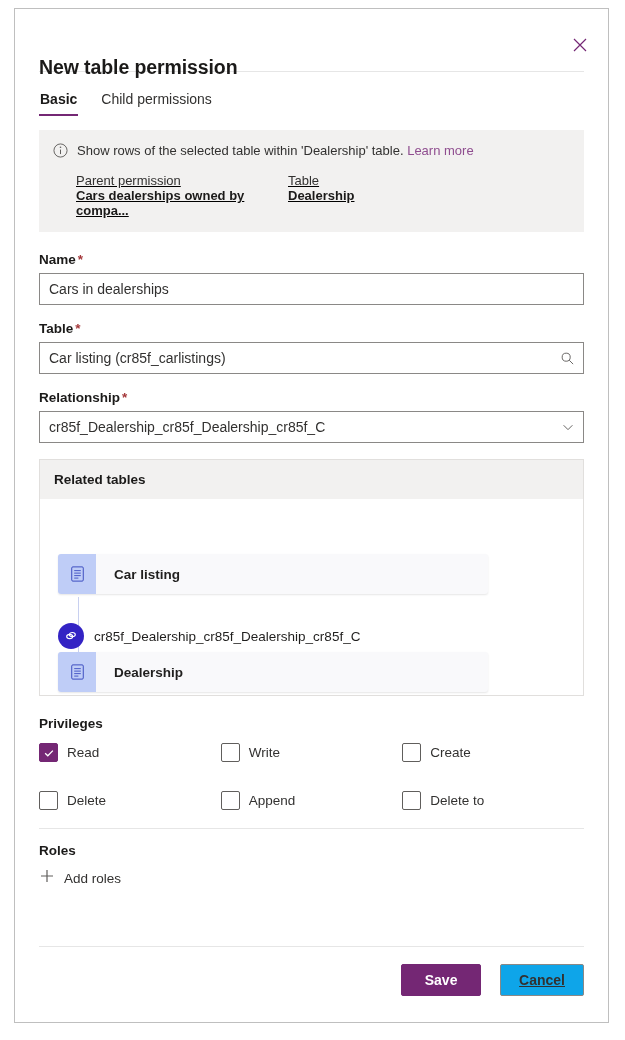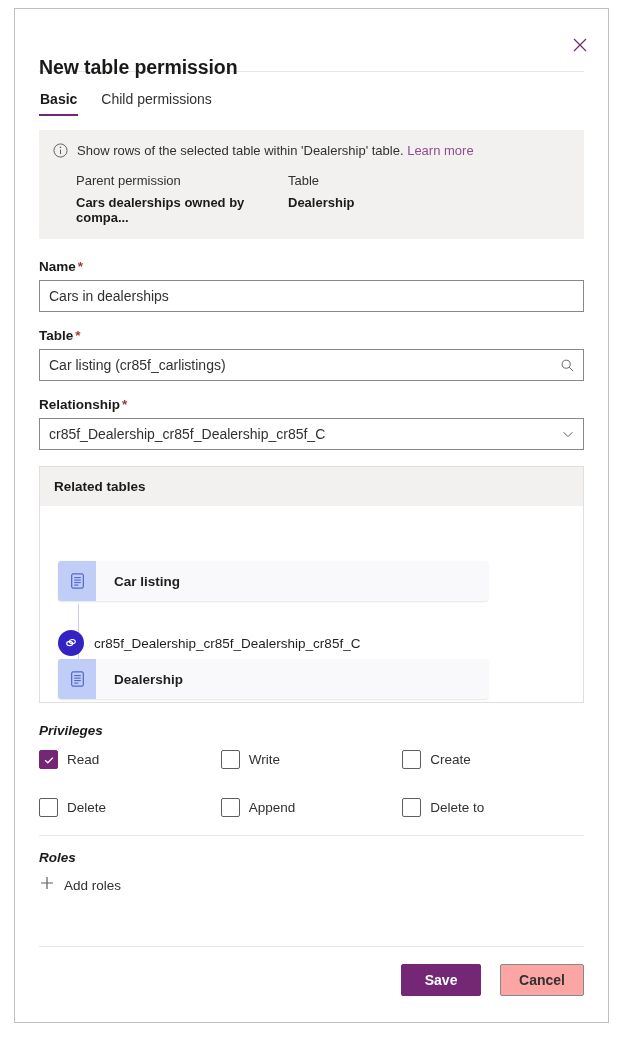--- a/index.html
+++ b/index.html
@@ -89,21 +89,21 @@
   }
   .info-row1 { display: flex; align-items: flex-start; gap: 9px; }
   .info-icon { flex: 0 0 auto; margin-top: 1px; color: #605e5c; }
   .info-text { font-size: 13px; color: #323130; line-height: 17px; }
   .learn-more { color: #8f4d8f; text-decoration: none; cursor: pointer; }
   .info-grid {
     display: grid;
     grid-template-columns: 212px 1fr;
     margin-top: 11px;
     padding-left: 23px;
-    row-gap: 7px;
+    text-decoration: underline;
   }
   .ig-head { font-size: 13px; color: #323130; }
   .ig-val  { font-size: 13px; color: #1b1a19; font-weight: 700; }
 
   
   .field { margin-bottom: 16px; }
   .field-label {
     font-size: 13.5px;
     font-weight: 600;
     color: #1b1a19;
@@ -246,21 +246,20 @@
   }
   .card-slot-top { position: absolute; left: 18px; top: 27px; }
   .card-slot-bottom { position: absolute; left: 18px; top: 125px; }
 
   
   .sec-label {
     font-size: 13.5px;
     font-weight: 600;
     color: #1b1a19;
     margin-bottom: 12px;
-    font-style: italic;
   }
   .priv-grid {
     display: grid;
     grid-template-columns: 1fr 1fr 1fr;
     row-gap: 29px;
   }
   .cbx-row { display: flex; align-items: center; gap: 9px; cursor: pointer; }
   .cbx {
     width: 19px; height: 19px;
     border: 1px solid #605e5c;
@@ -324,21 +323,21 @@
     min-width: 80px;
     padding: 0 18px;
     font-family: inherit;
     font-size: 14px;
     font-weight: 600;
     border-radius: 2px;
     cursor: pointer;
     border: 1px solid transparent;
   }
   .btn-primary { background: #742774; color: #ffffff; border-color: #742774; }
-  .btn-default { background: #fca5a5; color: #323130; border-color: #8a8886; }
+  .btn-default { background: #0ea5e9; color: #323130; border-color: #8a8886; text-decoration: underline; }
 </style>
 </head>
 <body>
 
 <div class="dialog">
 
   <div class="dlg-header">
     <div class="dlg-title">New table permission</div>
     <div class="close-btn">
       <svg width="14" height="14" viewBox="0 0 14 14" aria-hidden="true">

